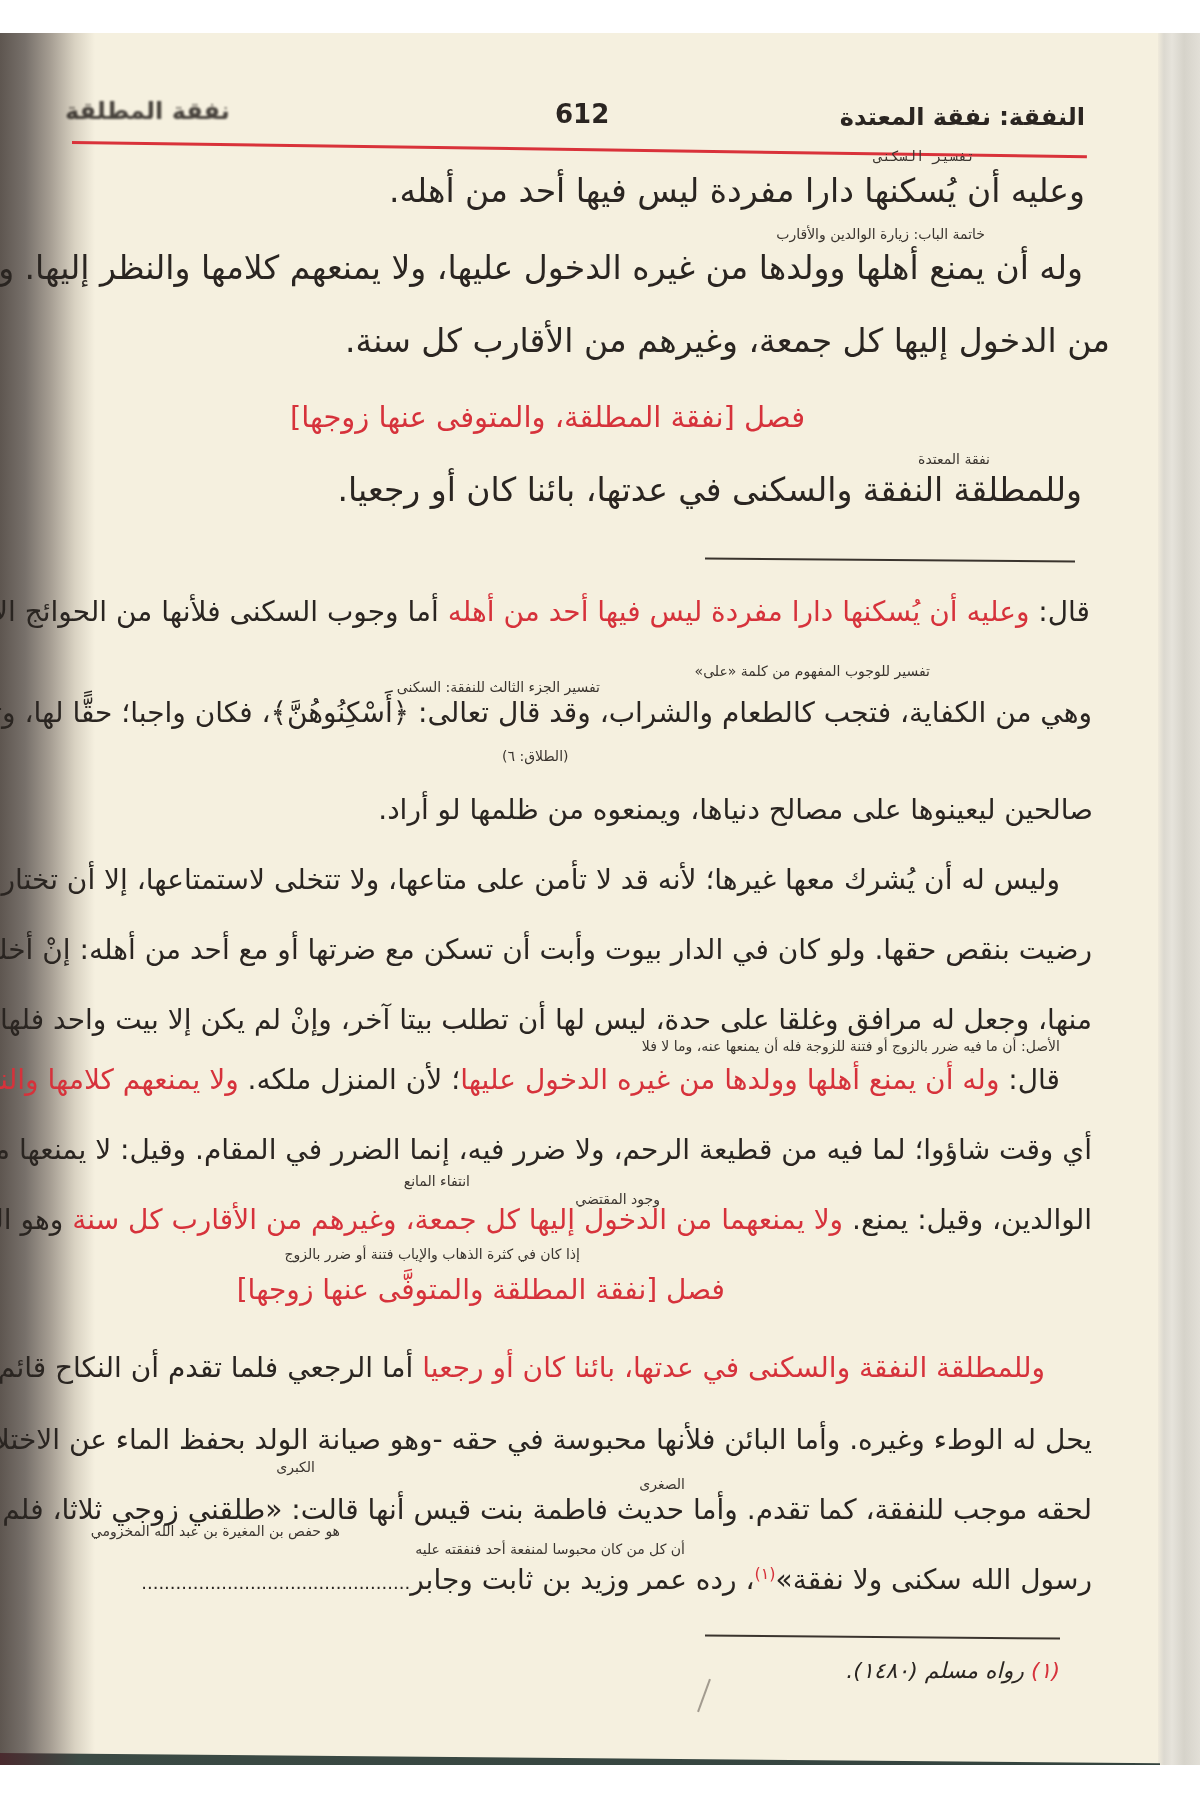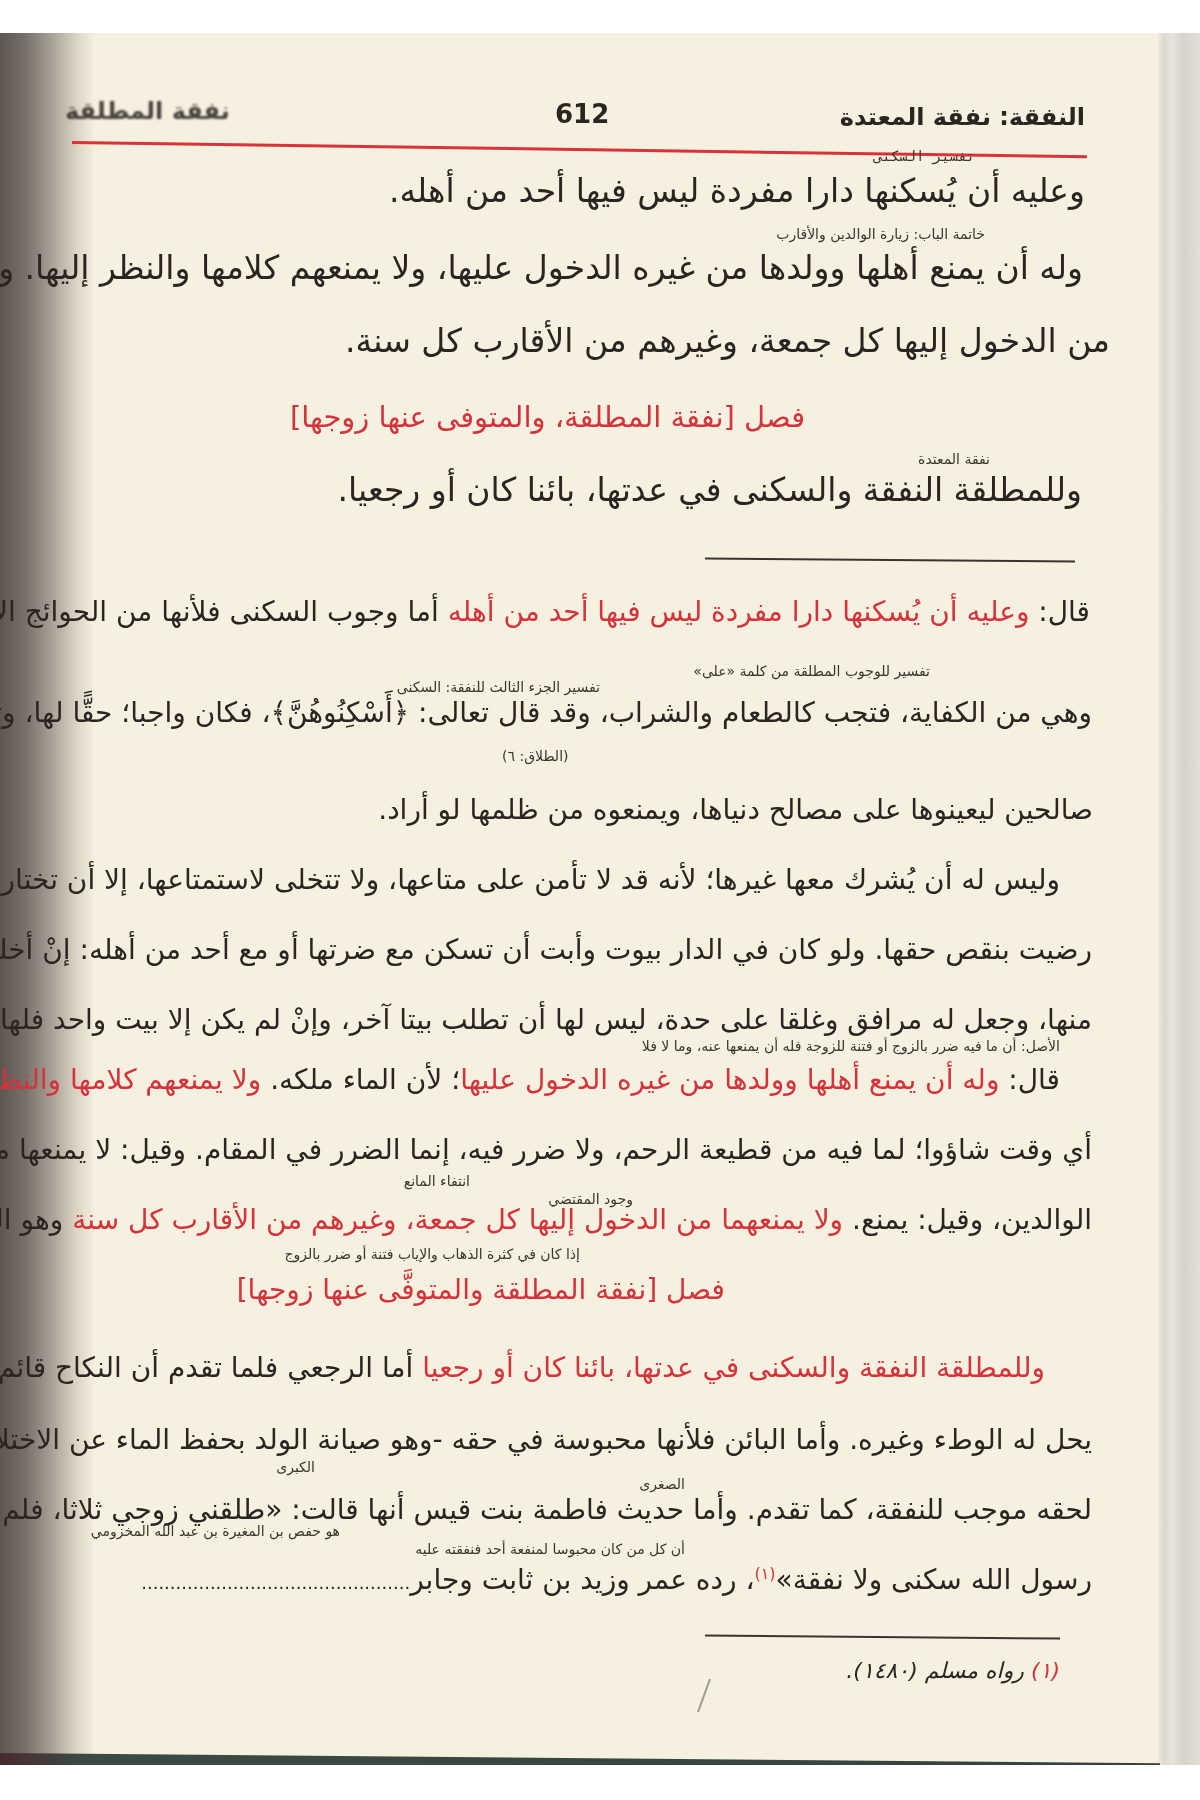--- a/index.html
+++ b/index.html
@@ -51,35 +51,35 @@
   <div class="ar fasl" style="right:395px; top:367px; font-size:29px;">فصل [نفقة المطلقة، والمتوفى عنها زوجها]</div>
   <div class="ar matn" style="top:288px; right:90px;">من الدخول إليها كل جمعة، وغيرهم من الأقارب كل سنة.</div>
   <div class="ar gloss" style="right:210px; top:418px;">نفقة المعتدة</div>
   <div class="ar matn" style="top:437px; right:118px;">وللمطلقة النفقة والسكنى في عدتها، بائنا كان أو رجعيا.</div>
   <div class="rule" style="left:705px; top:526px; width:370px; transform:rotate(0.5deg);"></div>
 
   <div class="ar comm" style="top:562px; right:110px;">
     <span>قال: </span><span class="red">وعليه أن يُسكنها دارا مفردة ليس فيها أحد من أهله</span><span> أما وجوب السكنى فلأنها من الحوائج الأصلية</span>
   </div>
   <div class="ar gloss" style="right:600px; top:646px;">تفسير الجزء الثالث للنفقة: السكنى</div>
-  <div class="ar gloss" style="right:270px; top:630px;">تفسير للوجوب المطلقة من كلمة «على»</div>
+  <div class="ar gloss" style="right:270px; top:630px;">تفسير للوجوب المفهوم من كلمة «على»</div>
   <div class="ar comm" style="top:663px; right:108px;">وهي من الكفاية، فتجب كالطعام والشراب، وقد قال تعالى: ﴿أَسْكِنُوهُنَّ﴾، فكان واجبا؛ حقًّا لها، وتكون بين قوم</div>
   <div class="ar gloss" style="left:502px; top:715px;">(الطلاق: ٦)</div>
   <div class="ar comm" style="top:760px; right:107px;">صالحين ليعينوها على مصالح دنياها، ويمنعوه من ظلمها لو أراد.</div>
 
   <div class="ar comm" style="top:830px; right:140px;">وليس له أن يُشرك معها غيرها؛ لأنه قد لا تأمن على متاعها، ولا تتخلى لاستمتاعها، إلا أن تختار ذلك؛ لأنها</div>
   <div class="ar comm" style="top:900px; right:108px;">رضيت بنقص حقها. ولو كان في الدار بيوت وأبت أن تسكن مع ضرتها أو مع أحد من أهله: إنْ أخلى لها بيتا</div>
   <div class="ar comm" style="top:970px; right:108px;">منها، وجعل له مرافق وغلقا على حدة، ليس لها أن تطلب بيتا آخر، وإنْ لم يكن إلا بيت واحد فلها ذلك.</div>
 
   <div class="ar gloss" style="right:140px; top:1005px;">الأصل: أن ما فيه ضرر بالزوج أو فتنة للزوجة فله أن يمنعها عنه، وما لا فلا</div>
   <div class="ar comm" style="top:1030px; right:140px;">
-    <span>قال: </span><span class="red">وله أن يمنع أهلها وولدها من غيره الدخول عليها</span><span>؛ لأن الماء ملكه. </span><span class="red">ولا يمنعهم كلامها والنظر إليها</span>
+    <span>قال: </span><span class="red">وله أن يمنع أهلها وولدها من غيره الدخول عليها</span><span>؛ لأن المنزل ملكه. </span><span class="red">ولا يمنعهم كلامها والنظر إليها</span>
   </div>
   <div class="ar comm" style="top:1100px; right:108px;">أي وقت شاؤوا؛ لما فيه من قطيعة الرحم، ولا ضرر فيه، إنما الضرر في المقام. وقيل: لا يمنعها من الخروج إلى</div>
-  <div class="ar gloss" style="right:567px; top:1158px;">وجود المقتضي</div>
+  <div class="ar gloss" style="right:540px; top:1158px;">وجود المقتضي</div>
   <div class="ar gloss" style="right:730px; top:1140px;">انتفاء المانع</div>
   <div class="ar comm" style="top:1170px; right:108px;">
     <span>الوالدين، وقيل: يمنع. </span><span class="red">ولا يمنعهما من الدخول إليها كل جمعة، وغيرهم من الأقارب كل سنة</span><span> وهو المختار.</span>
   </div>
   <div class="ar gloss" style="right:620px; top:1213px;">إذا كان في كثرة الذهاب والإياب فتنة أو ضرر بالزوج</div>
   <div class="ar fasl" style="right:475px; top:1240px;">فصل [نفقة المطلقة والمتوفَّى عنها زوجها]</div>
 
   <div class="ar comm" style="top:1318px; right:155px;">
     <span class="red">وللمطلقة النفقة والسكنى في عدتها، بائنا كان أو رجعيا</span><span> أما الرجعي فلما تقدم أن النكاح قائم بينهما حتى</span>
   </div>

